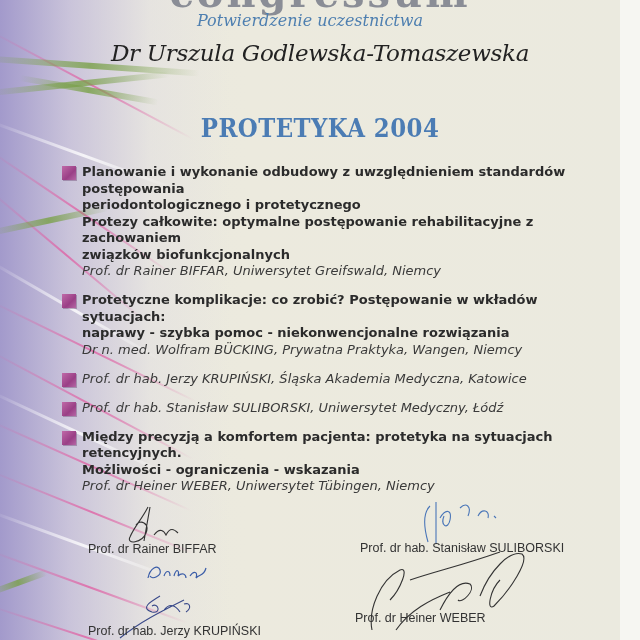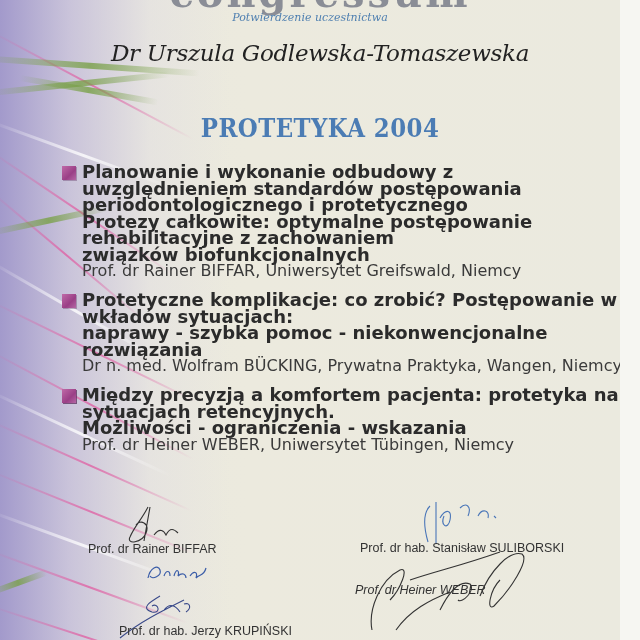--- a/index.html
+++ b/index.html
@@ -27,41 +27,41 @@
   .streak.green { height: 6px; background: linear-gradient(90deg, rgba(110,150,60,0.0), rgba(120,160,70,0.8), rgba(150,180,100,0.0)); }
   .streak.white { height: 3px; background: linear-gradient(90deg, rgba(255,255,255,0), rgba(255,255,255,0.8), rgba(255,255,255,0)); }
 
   .logo-fragment {
     position: absolute; left: 150px; top: -22px; width: 340px; height: 30px;
     font-family: "DejaVu Serif", serif; font-size: 40px; font-weight: bold;
     color: #8a8d96; letter-spacing: 3px; text-align: center; line-height: 30px;
   }
   .subtitle {
     position: absolute; left: 0; width: 620px; top: 11px; text-align: center;
-    font-family: "DejaVu Serif", serif; font-style: italic; font-size: 11px; color: #4e7fb0;
+    font-family: "DejaVu Serif", serif; font-style: italic; font-size: 16px; color: #4e7fb0;
   }
   .recipient {
     position: absolute; left: 0; width: 640px; top: 40px; text-align: center;
     font-family: "DejaVu Serif", serif; font-style: italic; font-size: 23px; color: #222;
     letter-spacing: -0.3px;
   }
   .course-title {
     position: absolute; left: 0; width: 640px; top: 113px; text-align: center;
     font-family: "DejaVu Serif", serif; font-weight: bold; font-size: 26px; color: #4b7cb4;
     letter-spacing: 0.5px; transform: scaleX(0.88);
   }
   .lectures { position: absolute; left: 62px; top: 164px; width: 560px; }
   .lecture { position: relative; padding-left: 20px; margin-bottom: 13px; }
   .bullet {
     position: absolute; left: 0; top: 2px; width: 14px; height: 14px;
     background: linear-gradient(135deg, #c06aa8 0%, #9a3f86 60%, #b567a5 100%);
     box-shadow: 1px 1px 0 rgba(90,40,90,0.35);
   }
-  .lecture-title { font-size: 18px; font-weight: bold; color: #2b2b2b; line-height: 16.5px; white-space: pre-line; }
-  .lecturer { font-size: 16px; color: #3a3a3a; line-height: 16px; }
+  .lecture-title { font-size: 13px; font-weight: bold; color: #2b2b2b; line-height: 16.5px; white-space: pre-line; }
+  .lecturer { font-size: 13px; font-style: italic; color: #3a3a3a; line-height: 16px; }
 
   .signatures { position: absolute; left: 0; top: 0; width: 640px; height: 609px; }
   .sig-label {
     position: absolute; font-family: "Liberation Sans", sans-serif; font-size: 12.5px; color: #333;
   }
   .sig-scrawl { position: absolute; }
 </style>
 </head>
 <body>
 
@@ -102,23 +102,25 @@
       <div class="lecturer">Prof. dr Rainer BIFFAR, Uniwersytet Greifswald, Niemcy</div>
     </div>
     <div class="lecture">
       <span class="bullet"></span>
       <div class="lecture-title">Protetyczne komplikacje: co zrobić? Postępowanie w wkładów sytuacjach:
 naprawy - szybka pomoc - niekonwencjonalne rozwiązania</div>
       <div class="lecturer">Dr n. med. Wolfram BÜCKING, Prywatna Praktyka, Wangen, Niemcy</div>
     </div>
     <div class="lecture">
       <span class="bullet"></span>
+      <div class="lecturer">Prof. dr hab. Jerzy KRUPIŃSKI, Śląska Akademia Medyczna, Katowice</div>
     </div>
     <div class="lecture">
       <span class="bullet"></span>
+      <div class="lecturer">Prof. dr hab. Stanisław SULIBORSKI, Uniwersytet Medyczny, Łódź</div>
     </div>
     <div class="lecture">
       <span class="bullet"></span>
       <div class="lecture-title">Między precyzją a komfortem pacjenta: protetyka na sytuacjach retencyjnych.
 Możliwości - ograniczenia - wskazania</div>
       <div class="lecturer">Prof. dr Heiner WEBER, Uniwersytet Tübingen, Niemcy</div>
     </div>
   </div>
 
   <div class="signatures">
@@ -133,18 +135,18 @@
       <path d="M60 4 C50 10,40 16,52 20 C62 22,58 10,52 14 M64 18 C70 10,76 14,80 20 M84 12 C90 10,92 16,86 20 M20 46 C40 30,60 20,84 8" fill="none" stroke="#3a4a8a" stroke-width="1.1"></path>
     </svg>
     <svg class="sig-scrawl" style="left:410px;top:498px;" width="120" height="48" viewBox="0 0 120 48">
       <path d="M18 44 C14 30,12 16,20 8 M26 4 L26 46 M30 20 C36 10,42 12,40 22 C38 32,30 28,34 18 M50 10 C56 4,62 8,58 18 M68 18 C72 10,80 12,78 20 M84 18 L86 20" fill="none" stroke="#4a76b8" stroke-width="1.1"></path>
     </svg>
     <svg class="sig-scrawl" style="left:350px;top:540px;" width="190" height="95" viewBox="0 0 190 95">
       <path d="M22 90 C18 70,30 40,50 30 C60 26,50 50,40 60 M60 40 C90 30,110 26,150 12 M90 70 C100 50,110 40,120 44 C126 50,112 64,108 60 M130 56 C140 30,160 10,172 14 C180 20,160 50,144 66 C136 72,140 50,150 40 M46 90 C60 70,80 60,100 52" fill="none" stroke="#333" stroke-width="1.1"></path>
     </svg>
 
     <div class="sig-label" style="left:88px;top:542px;">Prof. dr Rainer BIFFAR</div>
-    <div class="sig-label" style="left:88px;top:624px;margin-left:31px;">Prof. dr hab. Jerzy KRUPIŃSKI</div>
+    <div class="sig-label" style="left:88px;top:624px;">Prof. dr hab. Jerzy KRUPIŃSKI</div>
     <div class="sig-label" style="left:360px;top:541px;">Prof. dr hab. Stanisław SULIBORSKI</div>
-    <div class="sig-label" style="left:355px;top:583px;font-style:italic;">Prof. dr Heiner WEBER</div>
+    <div class="sig-label" style="left:355px;top:611px;">Prof. dr Heiner WEBER</div>
   </div>
 </div>
 <div class="right-strip"></div>
 
 </body></html>

